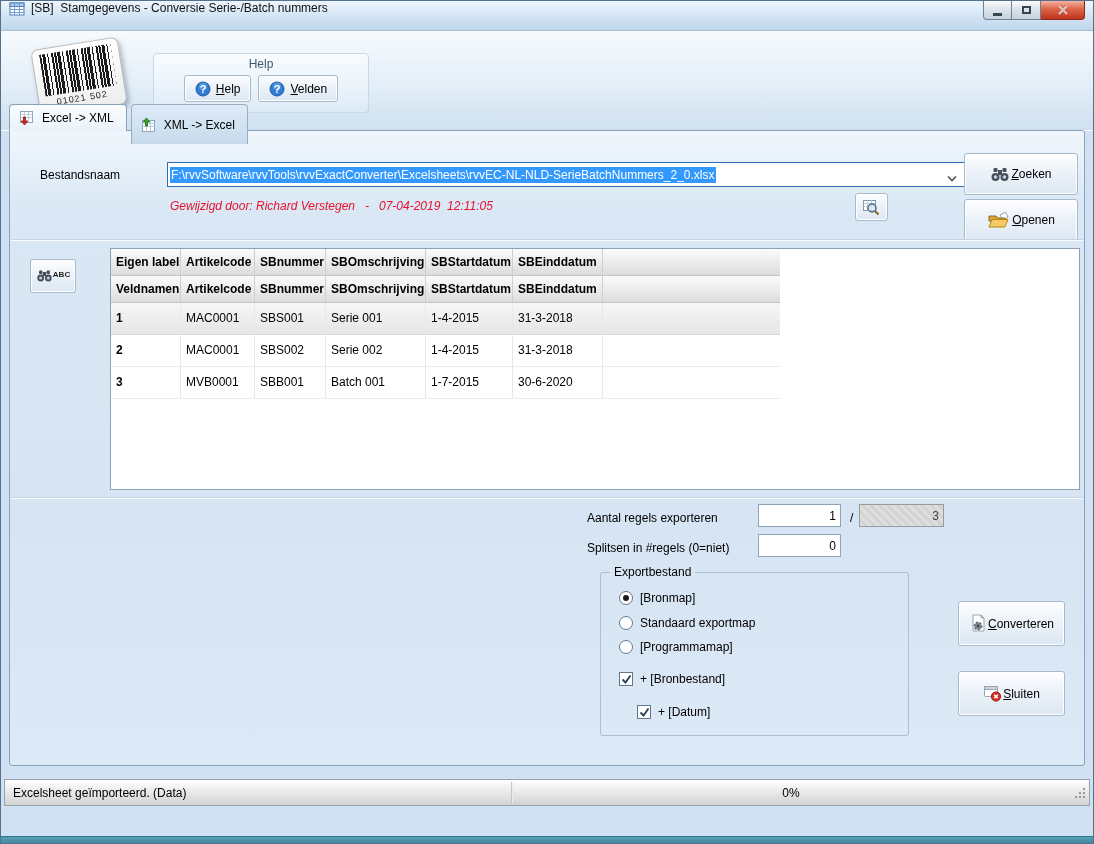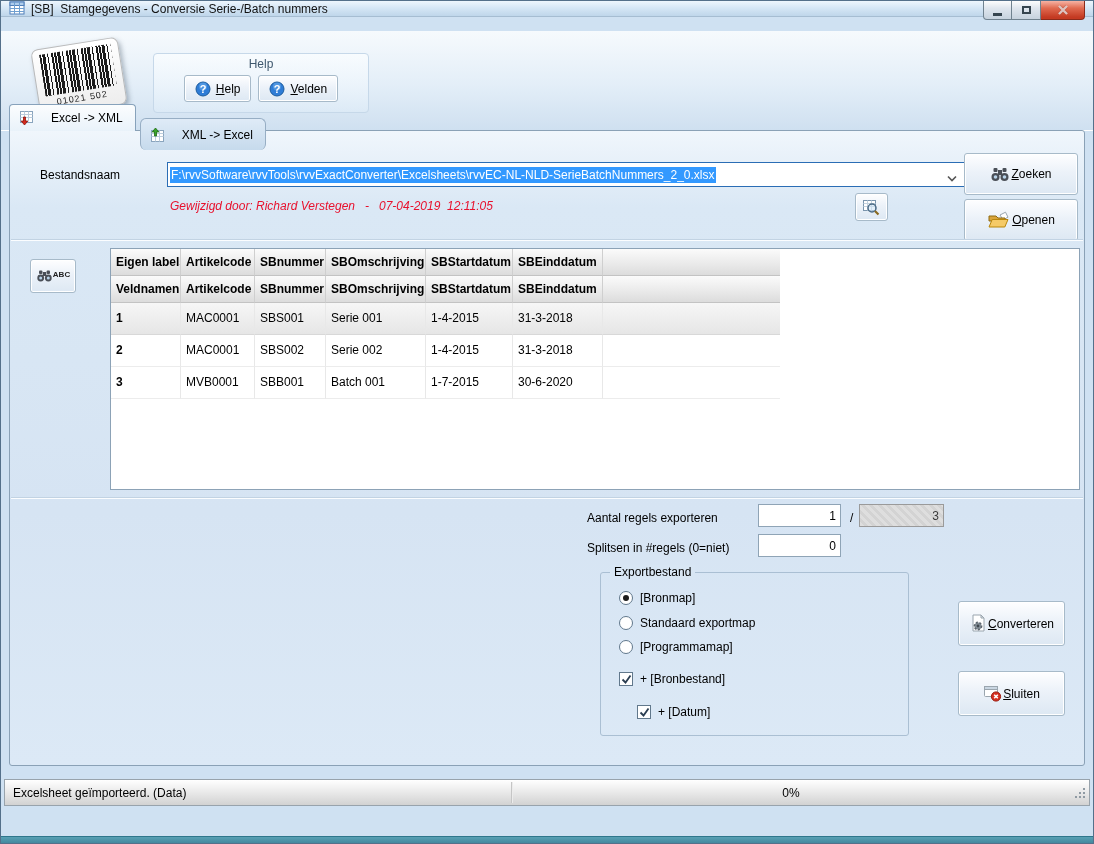--- a/index.html
+++ b/index.html
@@ -6,23 +6,23 @@
   html,body { background:#9aa7b2; }
   body { font-family:"Liberation Sans", sans-serif; font-size:12px; color:#000; }
 
   .window {
     position:relative; width:1094px; height:844px;
     border:1px solid #54708a; background:#cfe1f2; overflow:hidden;
   }
 
   
   .titlebar {
-    position:absolute; left:0; top:0; width:1092px; height:16px;
+    position:absolute; left:0; top:0; width:1092px; height:30px;
     background:linear-gradient(#eef6fd,#d6e7f6 45%,#bfd6ea);
-    border-bottom:1px solid #a6bdd2; display:flex; align-items:flex-end;
+    border-bottom:1px solid #a6bdd2; display:flex; align-items:flex-start;
   }
   .title-icon { margin:0 6px 0 8px; display:flex; }
   .title-text { white-space:pre; color:#111; }
   .win-buttons { position:absolute; right:8px; top:0; display:flex; }
   .win-btn {
     height:19px; border:1px solid #70828f; border-top:none;
     background:linear-gradient(#fdfdfd,#dfe6ee 40%,#c6d2de);
     display:flex; align-items:center; justify-content:center;
   }
   .win-btn.min { width:29px; border-radius:0 0 0 4px; }
@@ -76,31 +76,31 @@
     font-size:12px; color:#000; cursor:default;
   }
   .btn-h { flex-direction:row; gap:5px; height:27px; padding:0 10px; }
   .btn-v { flex-direction:row; gap:1px; position:absolute; }
   .accel { display:inline-block; }
   .accel::first-letter { text-decoration:underline; }
 
   
   .tabs { position:absolute; left:8px; top:103px; height:27px; display:flex; gap:4px; z-index:3; }
   .tab {
-    display:flex; align-items:center; gap:17px; padding:0 12px 0 8px;
+    display:flex; align-items:center; gap:8px; padding:0 12px 0 8px;
     border:1px solid #97aec4; border-bottom:none; border-radius:4px 4px 0 0;
     background:linear-gradient(#dcc; ); 
   }
   .tab.active {
     background:linear-gradient(#fbfdfe,#e9f2fa);
     border-color:#87a2bb; height:27px; margin-top:0; z-index:4;
   }
   .tab.inactive {
     background:linear-gradient(#dfebf7,#c6daec);
-    height:32px; margin-top:14px;border-radius:6px;
+    height:40px; margin-top:0;
   }
 
   
   .panel {
     position:absolute; left:8px; top:129px; width:1076px; height:636px;
     border:1px solid #8aa1b6; border-radius:0 3px 3px 3px;
     background:linear-gradient(#f0f6fc,#dae8f5 12%,#d6e4f3 60%,#dce9f6);
     z-index:2;
   }
   .lbl { position:absolute; color:#000; }

